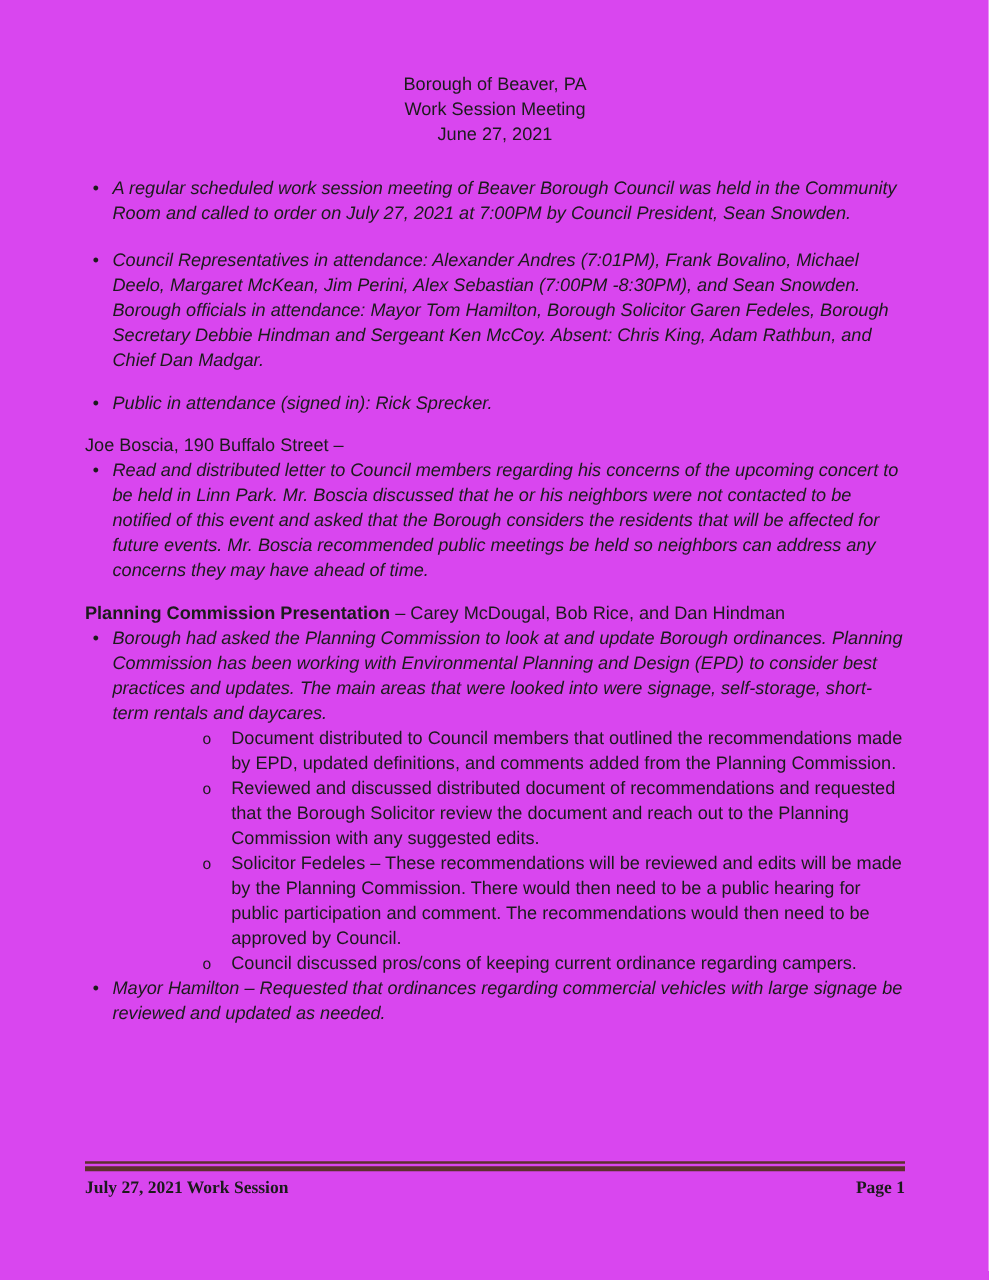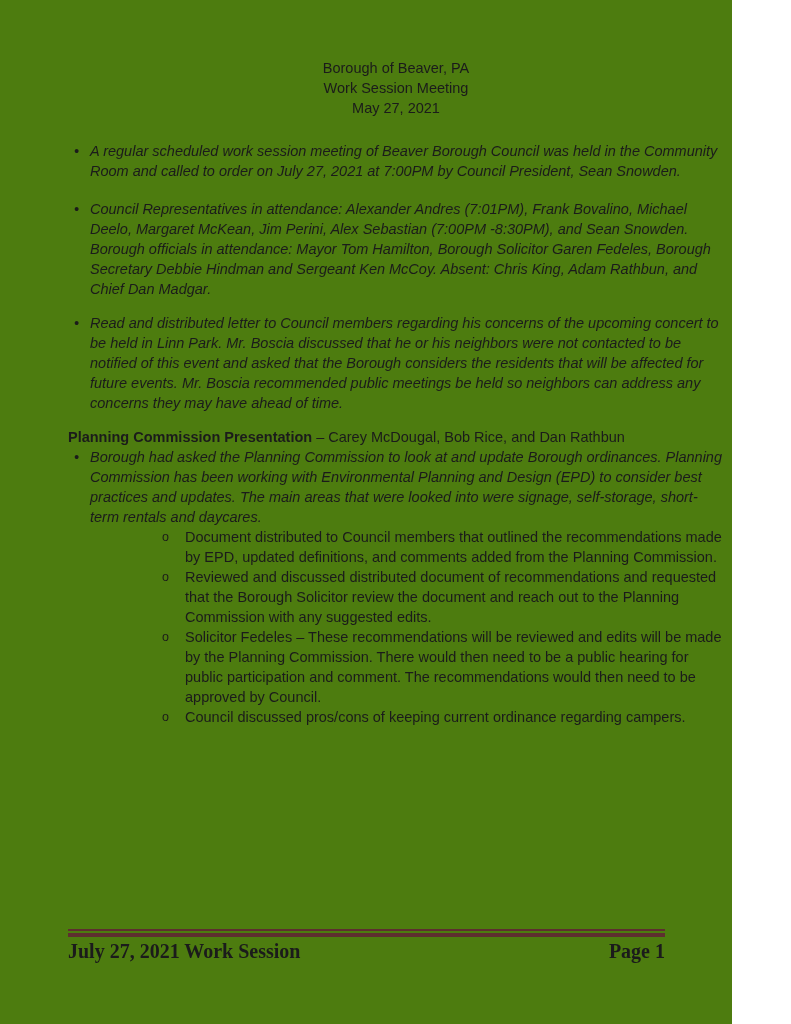--- a/index.html
+++ b/index.html
@@ -1,20 +1,20 @@
 <!DOCTYPE html>
 <html style="--rule: #5e2f2f;"><head>
 <meta charset="utf-8">
 <style>
   html, body { margin: 0; padding: 0; background: #ffffff; }
   .page {
     position: relative;
-    width: 732px;
+    width: 791px;
     height: 1024px;
-    background: #4d7c0f;
+    background: #d946ef;
     overflow: hidden;
     font-family: "Liberation Sans", "DejaVu Sans", sans-serif;
     font-size: 14.5px;
     line-height: 20px;
     color: #1b1b1b;
   }
   .content {
     position: absolute;
     left: 68px;
     top: 58px;
@@ -53,54 +53,57 @@
     top: 929px;
   }
   .rule-thin  { height: 2px; background: var(--rule, #5e2f2f); margin-bottom: 2px; }
   .rule-thick { height: 4px; background: var(--rule, #5e2f2f); }
   .footer-row {
     display: flex;
     justify-content: space-between;
     padding-top: 4px;
     font-family: "Liberation Serif", "DejaVu Serif", serif;
     font-weight: bold;
-    font-size: 20px;
+    font-size: 14px;
   }
 </style>
 </head>
 <body>
 
 <div class="page">
   <div class="content">
 
     <div class="title-block">
       <div class="title-line">Borough of Beaver, PA</div>
       <div class="title-line">Work Session Meeting</div>
-      <div class="title-line">May 27, 2021</div>
+      <div class="title-line">June 27, 2021</div>
     </div>
 
     <ul class="l1">
       <li class="b1 mb18">A regular scheduled work session meeting of Beaver Borough Council was held in the Community Room and called to order on July 27, 2021 at 7:00PM by Council President, Sean Snowden.</li>
       <li class="b1 mb14">Council Representatives in attendance: Alexander Andres (7:01PM), Frank Bovalino, Michael Deelo, Margaret McKean, Jim Perini, Alex Sebastian (7:00PM -8:30PM), and Sean Snowden.  Borough officials in attendance:  Mayor Tom Hamilton, Borough Solicitor Garen Fedeles, Borough Secretary Debbie Hindman and Sergeant Ken McCoy. Absent: Chris King, Adam Rathbun, and Chief Dan Madgar.</li>
+      <li class="b1 mb14">Public in attendance (signed in): Rick Sprecker.</li>
     </ul>
 
 
+    <div>Joe Boscia, 190 Buffalo Street –</div>
     <ul class="l1">
       <li class="b1 mb14">Read and distributed letter to Council members regarding his concerns of the upcoming concert to be held in Linn Park. Mr. Boscia discussed that he or his neighbors were not contacted to be notified of this event and asked that the Borough considers the residents that will be affected for future events. Mr. Boscia recommended public meetings be held so neighbors can address any concerns they may have ahead of time.</li>
     </ul>
 
     <div>
-      <span class="heading-bold">Planning Commission Presentation</span><span> – Carey McDougal, Bob Rice, and Dan Rathbun</span>
+      <span class="heading-bold">Planning Commission Presentation</span><span> – Carey McDougal, Bob Rice, and Dan Hindman</span>
     </div>
     <ul class="l1">
       <li class="b1">Borough had asked the Planning Commission to look at and update Borough ordinances. Planning Commission has been working with Environmental Planning and Design (EPD) to consider best practices and updates. The main areas that were looked into were signage, self-storage, short-term rentals and daycares.</li>
       <li class="b2">Document distributed to Council members that outlined the recommendations made by EPD, updated definitions, and comments added from the Planning Commission.</li>
       <li class="b2">Reviewed and discussed distributed document of recommendations and requested that the Borough Solicitor review the document and reach out to the Planning Commission with any suggested edits.</li>
       <li class="b2">Solicitor Fedeles – These recommendations will be reviewed and edits will be made by the Planning Commission. There would then need to be a public hearing for public participation and comment. The recommendations would then need to be approved by Council.</li>
       <li class="b2">Council discussed pros/cons of keeping current ordinance regarding campers.</li>
+      <li class="b1">Mayor Hamilton – Requested that ordinances regarding commercial vehicles with large signage be reviewed and updated as needed.</li>
     </ul>
 
   </div>
 
   <div class="footer">
     <div class="rule-thin"></div>
     <div class="rule-thick"></div>
     <div class="footer-row">
       <span>July 27, 2021 Work Session</span>
       <span>Page 1</span>

